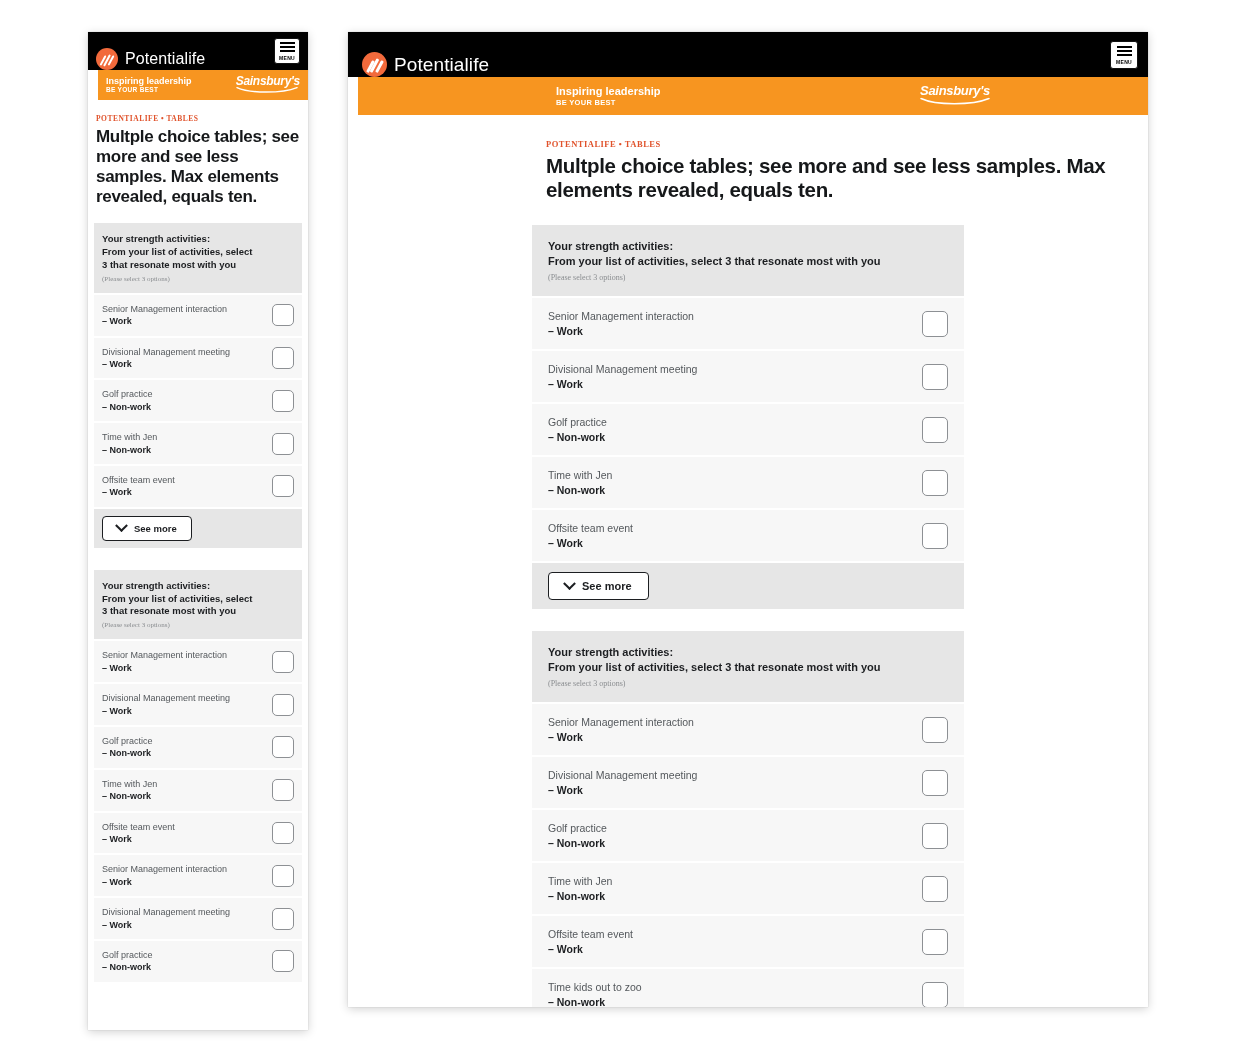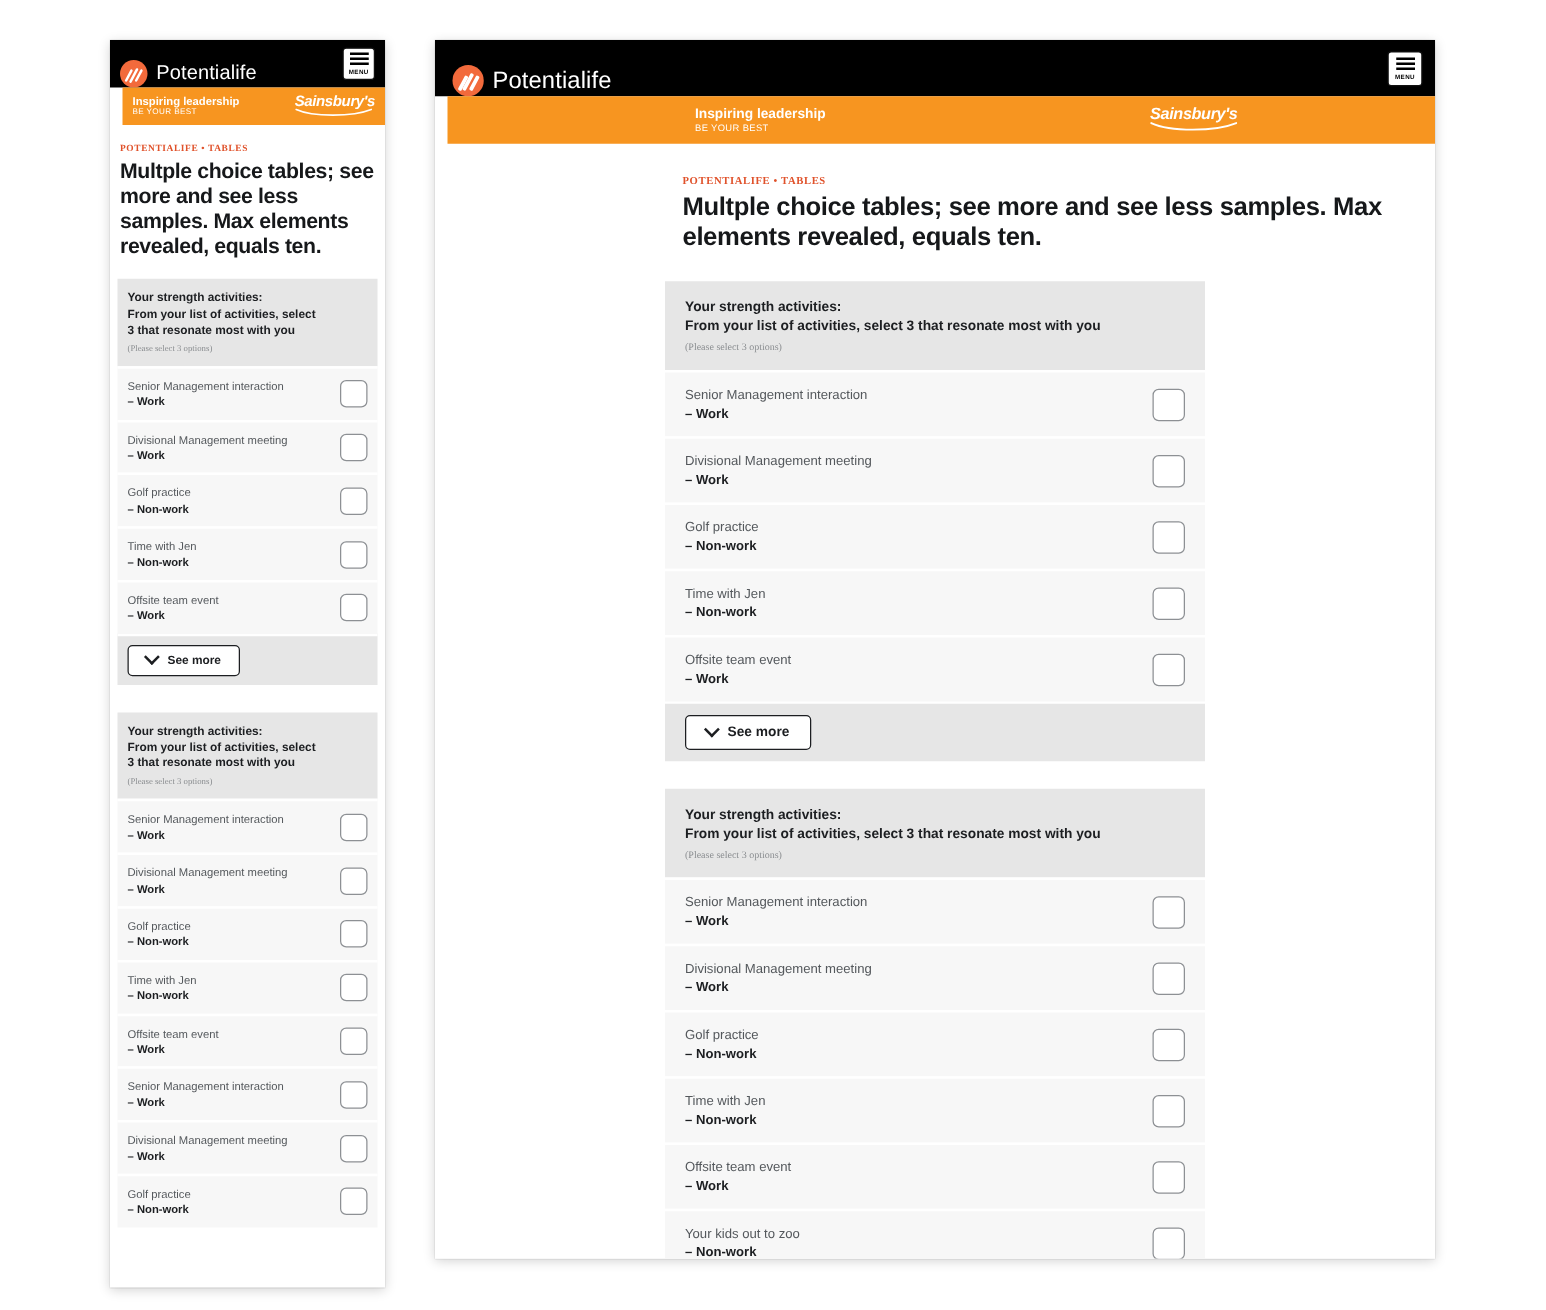--- a/index.html
+++ b/index.html
@@ -140,21 +140,21 @@
   .band-title {
     color: #ffffff;
     font-weight: 700;
     line-height: 1.15;
   }
   .device-mobile .band-title { font-size: 9px; }
   .device-desktop .band-title { font-size: 11px; }
 
   .band-sub {
     color: #ffffff;
-    font-weight: 400;
+    font-weight: 700;
     letter-spacing: 0.3px;
     line-height: 1.2;
   }
   .device-mobile .band-sub { font-size: 6.5px; }
   .device-desktop .band-sub { font-size: 7.5px; }
 
   .sains {
     position: absolute;
     top: 50%;
     transform: translateY(-55%);
@@ -595,21 +595,21 @@
             </div>
             <div class="tb-row">
               <div class="row-label">
                 <span class="row-name">Offsite team event</span>
                 <span class="row-kind">– Work</span>
               </div>
               <div class="checkbox"></div>
             </div>
             <div class="tb-row">
               <div class="row-label">
-                <span class="row-name">Your kids out to zoo</span>
+                <span class="row-name">Time kids out to zoo</span>
                 <span class="row-kind">– Non-work</span>
               </div>
               <div class="checkbox"></div>
             </div>
           </div>
       </div>
     </div>
   </div>
 
 </div>

